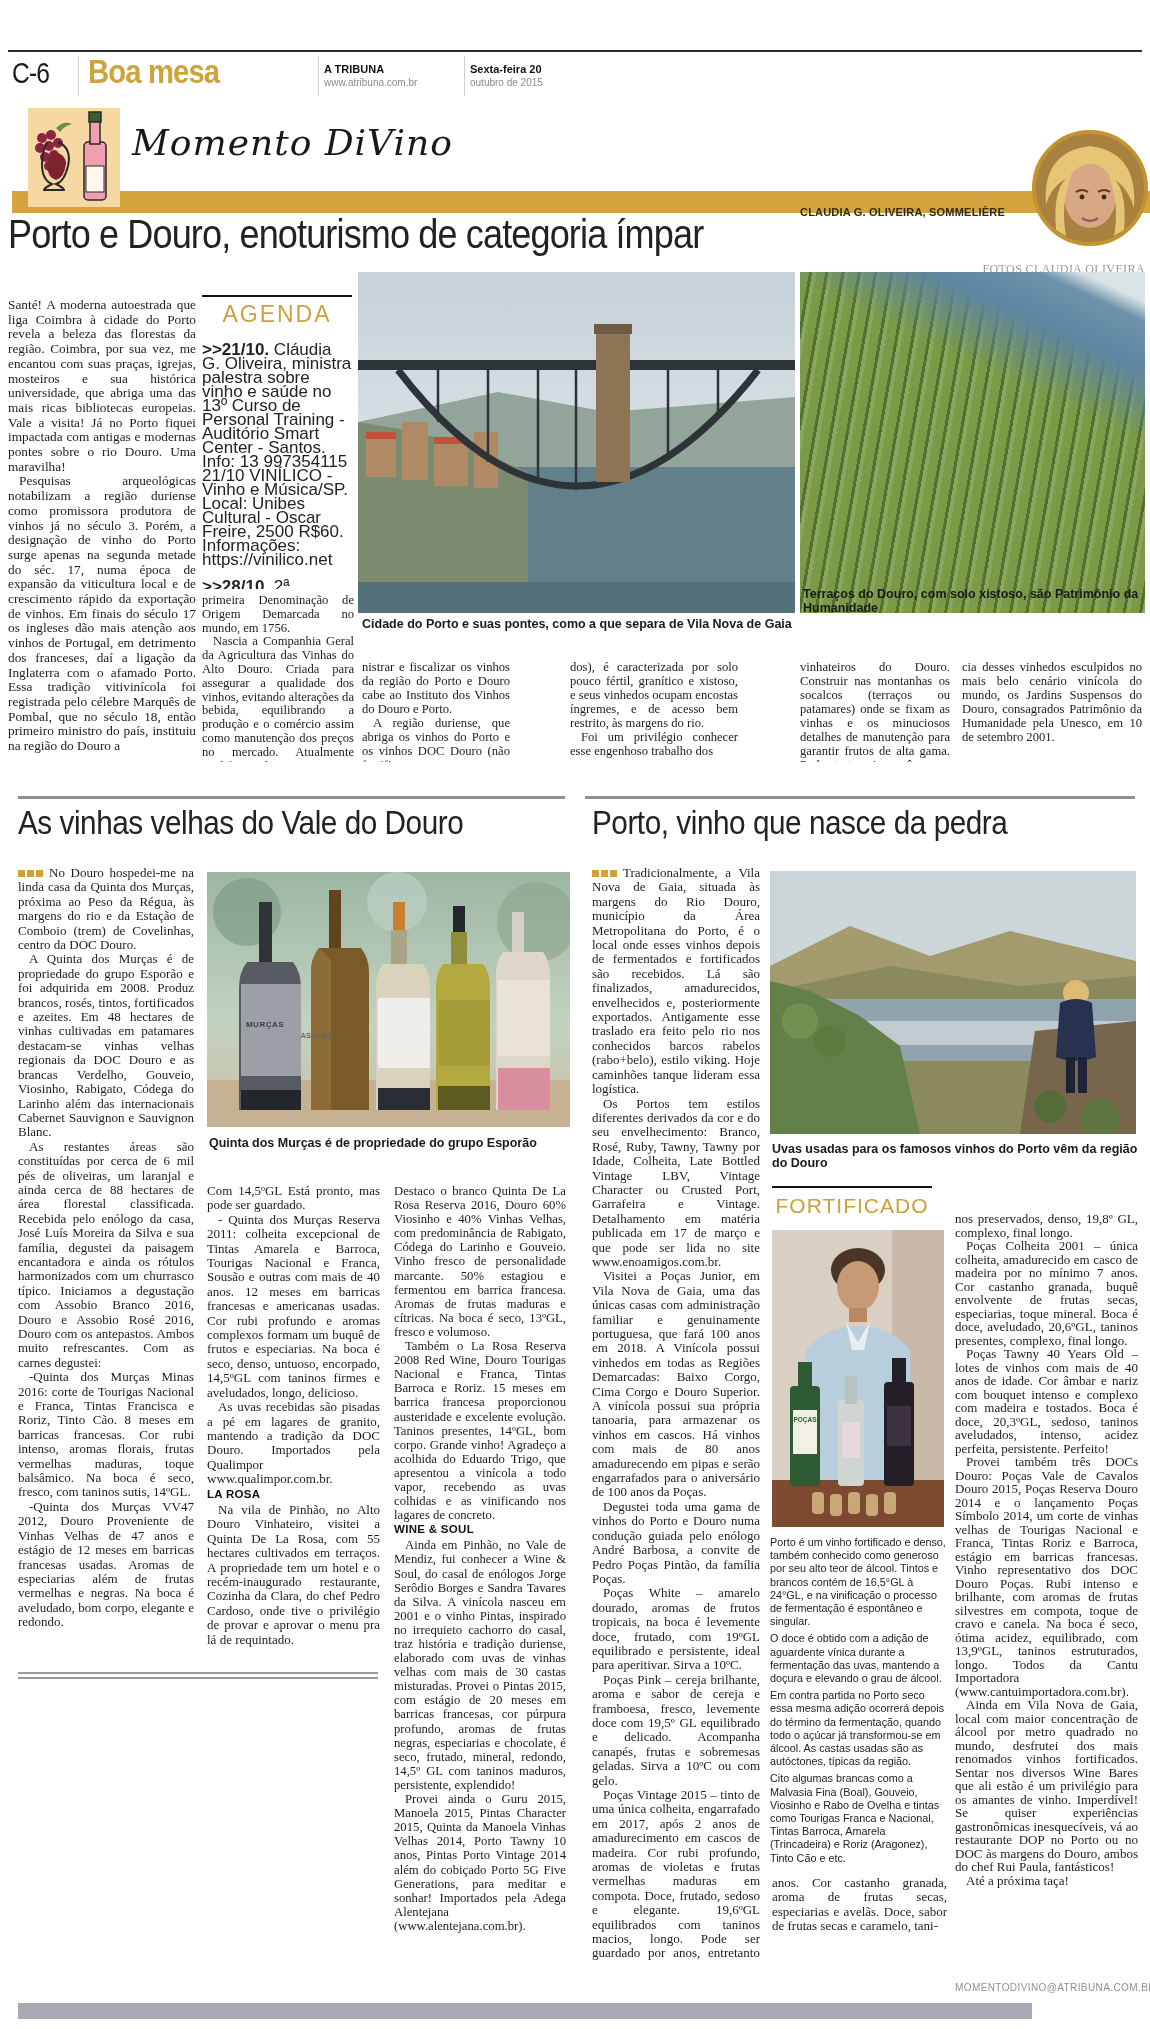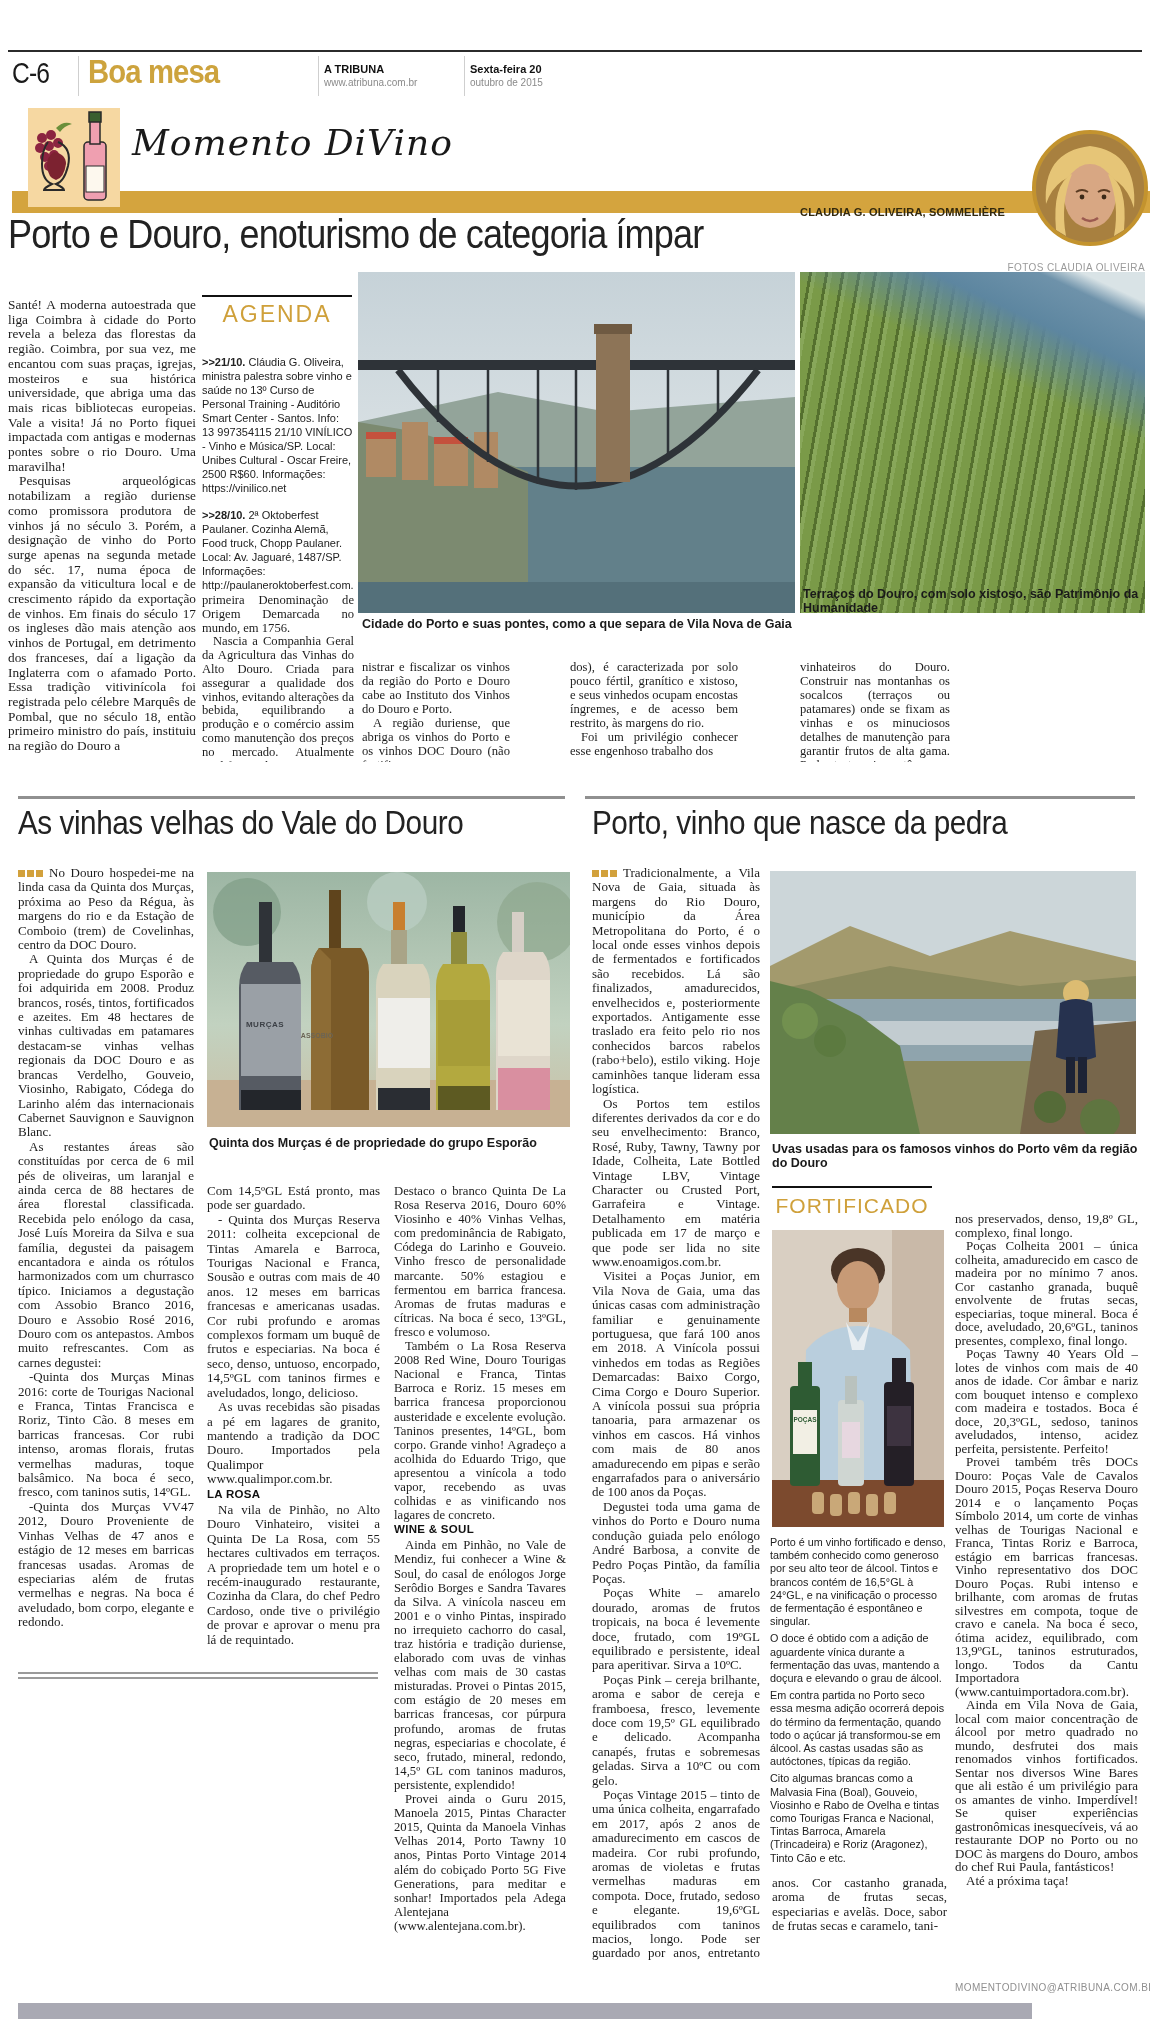--- a/index.html
+++ b/index.html
@@ -24,31 +24,31 @@
   .script-title { left:132px; top:122px; font-family:"DejaVu Serif",serif; font-style:italic; font-size:36px;
                   color:#191919; letter-spacing:1px; z-index:3; }
   .byline { left:800px; top:194px; width:230px; font-family:"Liberation Sans",sans-serif;
             font-weight:bold; font-size:11px; color:#33290e; z-index:4; letter-spacing:.2px;margin-top:12px; }
   .portrait { left:1032px; top:130px; width:116px; height:116px; border-radius:50%;
               border:4px solid #c3932e; overflow:hidden; z-index:5; background:#b08c4f; }
 
   
   .headline1 { left:8px; top:211px; font-family:"Liberation Sans",sans-serif; font-size:41px; color:#222;
                transform:scaleX(.88); transform-origin:left top; white-space:nowrap; letter-spacing:-1px; font-weight:400;}
-  .photo-credit { left:905px; top:262px; width:240px; text-align:right; font-family:Liberation Sans, sans-serif;
-                  font-size:10px; color:#9a9a9a; letter-spacing:.4px; }
+  .photo-credit { left:905px; top:262px; width:240px; text-align:right; font-family:Liberation Serif, serif;
+                  font-size:12px; color:#9a9a9a; letter-spacing:.4px; }
   .rule-mid { height:3px; background:#909090; top:796px; }
   .headline2 { top:804px; font-family:"Liberation Sans",sans-serif; font-size:33px; color:#222;
                transform:scaleX(.9); transform-origin:left top; white-space:nowrap; letter-spacing:-.5px; }
 
   
   .serifcol { font-size:13px; line-height:14.4px; text-align:justify; overflow:hidden; }
   .serifcol p { text-indent:11px; }
   .serifcol p.nin { text-indent:0; }
-  .sanscol  { font-family:"Liberation Sans",sans-serif; font-size:11px; line-height:14px; color:#222; overflow:hidden;margin-top:12px; }
+  .sanscol  { font-family:"Liberation Sans",sans-serif; font-size:17px; line-height:14px; color:#222; overflow:hidden; }
   .caption { font-family:"Liberation Sans",sans-serif; font-size:12.5px; font-weight:bold; color:#1a1a1a; }
   .subhead { font-family:"Liberation Sans",sans-serif; font-weight:bold; font-size:11.5px; color:#111;
              letter-spacing:.3px; margin:0 0 2px; text-indent:0 !important; }
   .agenda-title { font-family:"Liberation Sans",sans-serif; font-size:23px; color:#cfa03a; letter-spacing:2px;
                   text-align:center; }
   .agenda-rule { height:2px; background:#111; }
   .agenda-entry { margin-bottom:13px; }
   .agenda-entry b { font-weight:bold; }
   .sq-marker i { display:inline-block; width:7px; height:7px; background:#d2a13c; margin-right:2px; }
   .sq-marker { margin-right:4px; }
@@ -193,20 +193,23 @@
   <div class="abs serifcol" style="left:362px; top:660px; width:148px; height:102px; font-size:12.6px; line-height:14px">
     <p class="nin">nistrar e fiscalizar os vinhos da região do Porto e Douro cabe ao Instituto dos Vinhos do Douro e Porto.</p>
     <p>A região duriense, que abriga os vinhos do Porto e os vinhos DOC Douro (não fortifica-</p>
   </div>
   <div class="abs serifcol" style="left:570px; top:660px; width:168px; height:102px; font-size:12.6px; line-height:14px">
     <p class="nin">dos), é caracterizada por solo pouco fértil, granítico e xistoso, e seus vinhedos ocupam encostas íngremes, e de acesso bem restrito, às margens do rio.</p>
     <p>Foi um privilégio conhecer esse engenhoso trabalho dos</p>
   </div>
   <div class="abs serifcol" style="left:800px; top:660px; width:150px; height:102px; font-size:12.6px; line-height:14px">
     <p class="nin">vinhateiros do Douro. Construir nas montanhas os socalcos (terraços ou patamares) onde se fixam as vinhas e os minuciosos detalhes de manutenção para garantir frutos de alta gama. Pude atestar a importân-</p>
+  </div>
+  <div class="abs serifcol" style="left:962px; top:660px; width:180px; height:106px; font-size:12.6px; line-height:14px">
+    <p class="nin">cia desses vinhedos esculpidos no mais belo cenário vinícola do mundo, os Jardins Suspensos do Douro, consagrados Patrimônio da Humanidade pela Unesco, em 10 de setembro 2001.</p>
   </div>
 
   <div class="abs rule-mid" style="left:18px; width:547px"></div>
   <div class="abs rule-mid" style="left:585px; width:550px"></div>
   <div class="abs headline2" style="left:18px">As vinhas velhas do Vale do Douro</div>
   <div class="abs headline2" style="left:592px">Porto, vinho que nasce da pedra</div>
 
   <div class="abs serifcol" style="left:18px; top:866px; width:176px; height:797px">
     <p class="nin"><span class="sq-marker"><i></i><i></i><i></i></span><span>No Douro hospedei-me na linda casa da Quinta dos Murças, próxima ao Peso da Régua, às margens do rio e da Estação de Comboio (trem) de Covelinhas, centro da DOC Douro.</span></p>
     <p>A Quinta dos Murças é de propriedade do grupo Esporão e foi adquirida em 2008. Produz brancos, rosés, tintos, fortificados e azeites. Em 48 hectares de vinhas cultivadas em patamares destacam-se vinhas velhas regionais da DOC Douro e as brancas Verdelho, Gouveio, Viosinho, Rabigato, Códega do Larinho além das internacionais Cabernet Sauvignon e Sauvignon Blanc.</p>

